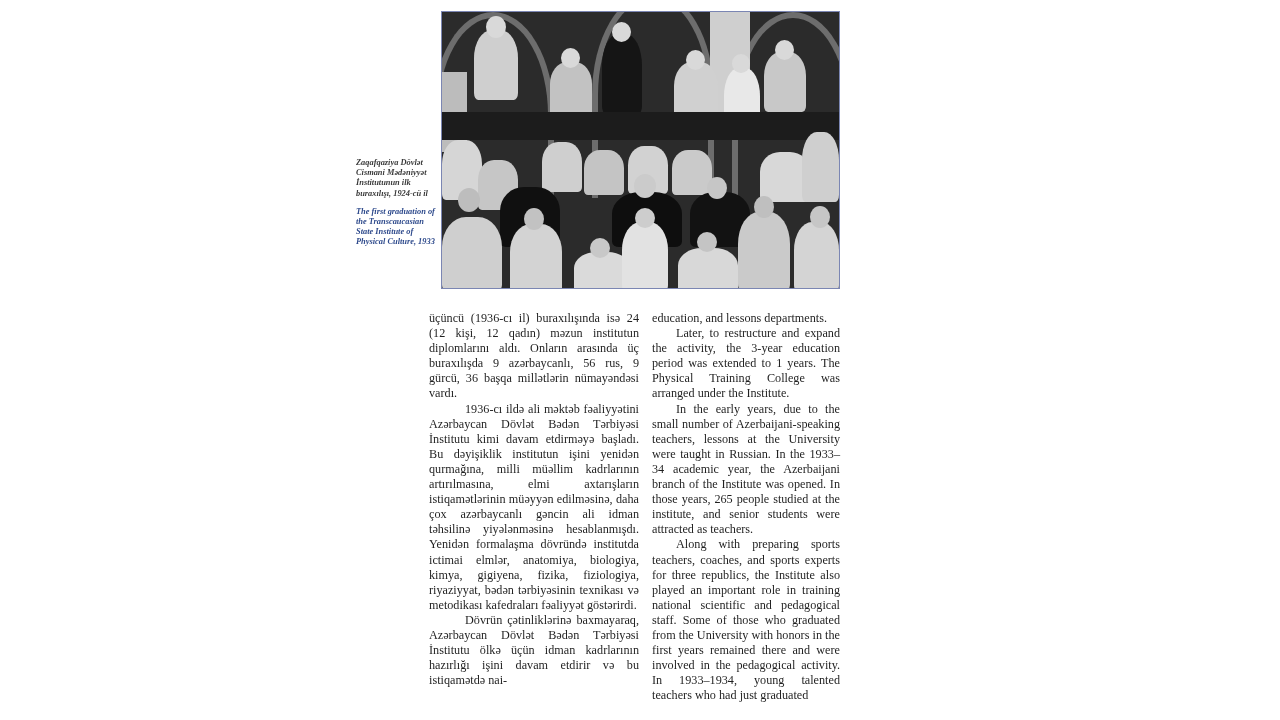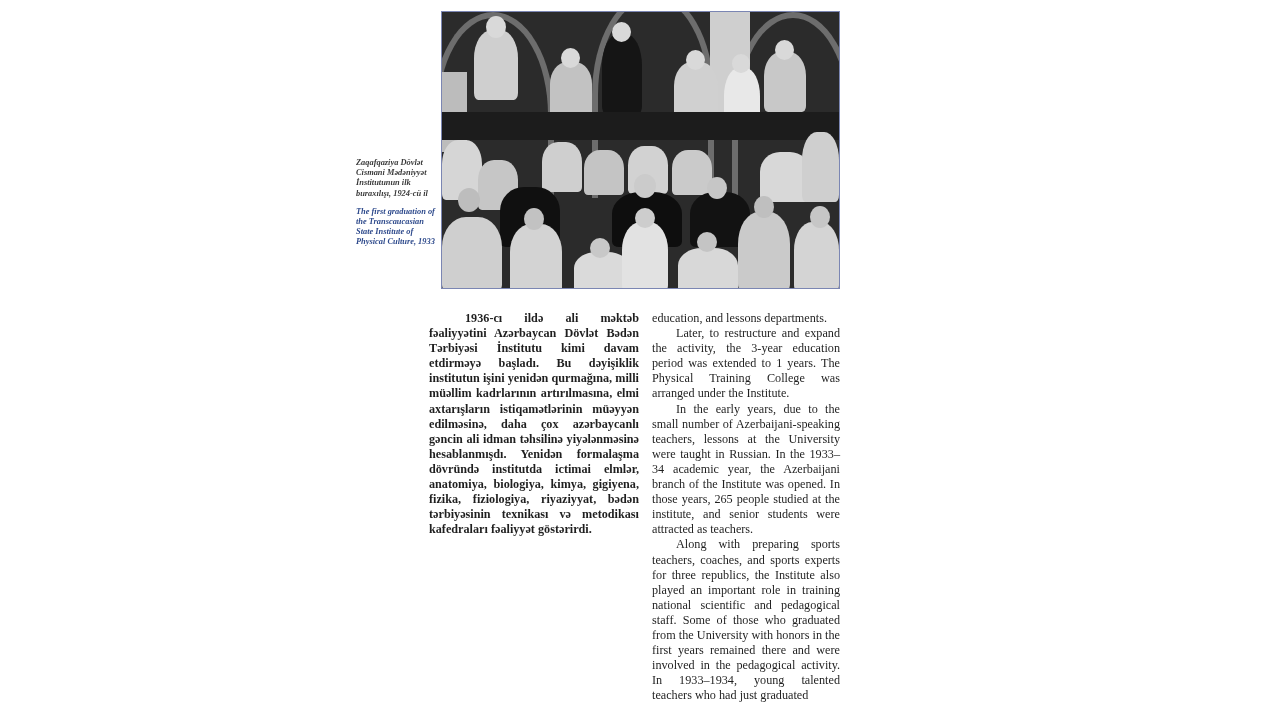--- a/index.html
+++ b/index.html
@@ -11,21 +11,21 @@
 
   .photo { position: absolute; left: 441px; top: 11px; width: 397px; height: 276px; border: 1px solid #7b86b3; background: #2b2b2b; overflow: hidden; }
   .photo .bg-arch { position: absolute; border-radius: 50% 50% 0 0; border: 6px solid #6d6d6d; border-bottom: none; }
   .photo .fig { position: absolute; border-radius: 40% 40% 10% 10%; }
   .photo .head { position: absolute; border-radius: 50%; background: #d9d9d9; }
 
   .col { position: absolute; top: 311px; font-size: 12.2px; line-height: 15.1px; color: #1f1f1f; text-align: justify; }
   .col.left { left: 429px; width: 210px; }
   .col.right { left: 652px; width: 188px; }
   .col p { margin: 0; text-indent: 0; }
-  .col p.ind { text-indent: 36px; font-weight: bold; }
+  .col p.ind { text-indent: 36px; }
   .col p.ind2 { text-indent: 24px; }
 </style>
 </head>
 <body>
 
 <div class="caption">
   <div class="az">Zaqafqaziya Dövlət Cismani Mədəniyyət İnstitutunun ilk buraxılışı, 1924-cü il</div>
   <div class="en">The first graduation of the Transcaucasian State Institute of Physical Culture, 1933</div>
 </div>
 
@@ -77,21 +77,23 @@
   <div class="head" style="left:193px; top:196px; width:20px; height:20px; background:#cdcdcd;"></div>
   <div class="fig" style="left:236px; top:236px; width:60px; height:44px; background:#d8d8d8;"></div>
   <div class="head" style="left:255px; top:220px; width:20px; height:20px; background:#c4c4c4;"></div>
   <div class="fig" style="left:296px; top:200px; width:52px; height:80px; background:#cacaca;"></div>
   <div class="head" style="left:312px; top:184px; width:20px; height:22px; background:#bfbfbf;"></div>
   <div class="fig" style="left:352px; top:210px; width:45px; height:70px; background:#d4d4d4;"></div>
   <div class="head" style="left:368px; top:194px; width:20px; height:22px; background:#c6c6c6;"></div>
 </div>
 
 <div class="col left">
+  <p>üçüncü (1936-cı il) buraxılışında isə 24 (12 kişi, 12 qadın) məzun institutun diplomlarını aldı. Onların arasında üç buraxılışda 9 azərbaycanlı, 56 rus, 9 gürcü, 36 başqa millətlərin nümayəndəsi vardı.</p>
   <p class="ind">1936-cı ildə ali məktəb fəaliyyətini Azərbaycan Dövlət Bədən Tərbiyəsi İnstitutu kimi davam etdirməyə başladı. Bu dəyişiklik institutun işini yenidən qurmağına, milli müəllim kadrlarının artırılmasına, elmi axtarışların istiqamətlərinin müəyyən edilməsinə, daha çox azərbaycanlı gəncin ali idman təhsilinə yiyələnməsinə hesablanmışdı. Yenidən formalaşma dövründə institutda ictimai elmlər, anatomiya, biologiya, kimya, gigiyena, fizika, fiziologiya, riyaziyyat, bədən tərbiyəsinin texnikası və metodikası kafedraları fəaliyyət göstərirdi.</p>
+  <p class="ind">Dövrün çətinliklərinə baxmayaraq, Azərbaycan Dövlət Bədən Tərbiyəsi İnstitutu ölkə üçün idman kadrlarının hazırlığı işini davam etdirir və bu istiqamətdə nai-</p>
 </div>
 
 <div class="col right">
   <p>education, and lessons departments.</p>
   <p class="ind2">Later, to restructure and expand the activity, the 3-year education period was extended to 1 years. The Physical Training College was arranged under the Institute.</p>
   <p class="ind2">In the early years, due to the small number of Azerbaijani-speaking teachers, lessons at the University were taught in Russian. In the 1933–34 academic year, the Azerbaijani branch of the Institute was opened. In those years, 265 people studied at the institute, and senior students were attracted as teachers.</p>
   <p class="ind2">Along with preparing sports teachers, coaches, and sports experts for three republics, the Institute also played an important role in training national scientific and pedagogical staff. Some of those who graduated from the University with honors in the first years remained there and were involved in the pedagogical activity. In 1933–1934, young talented teachers who had just graduated</p>
 </div>
 
 </body></html>

